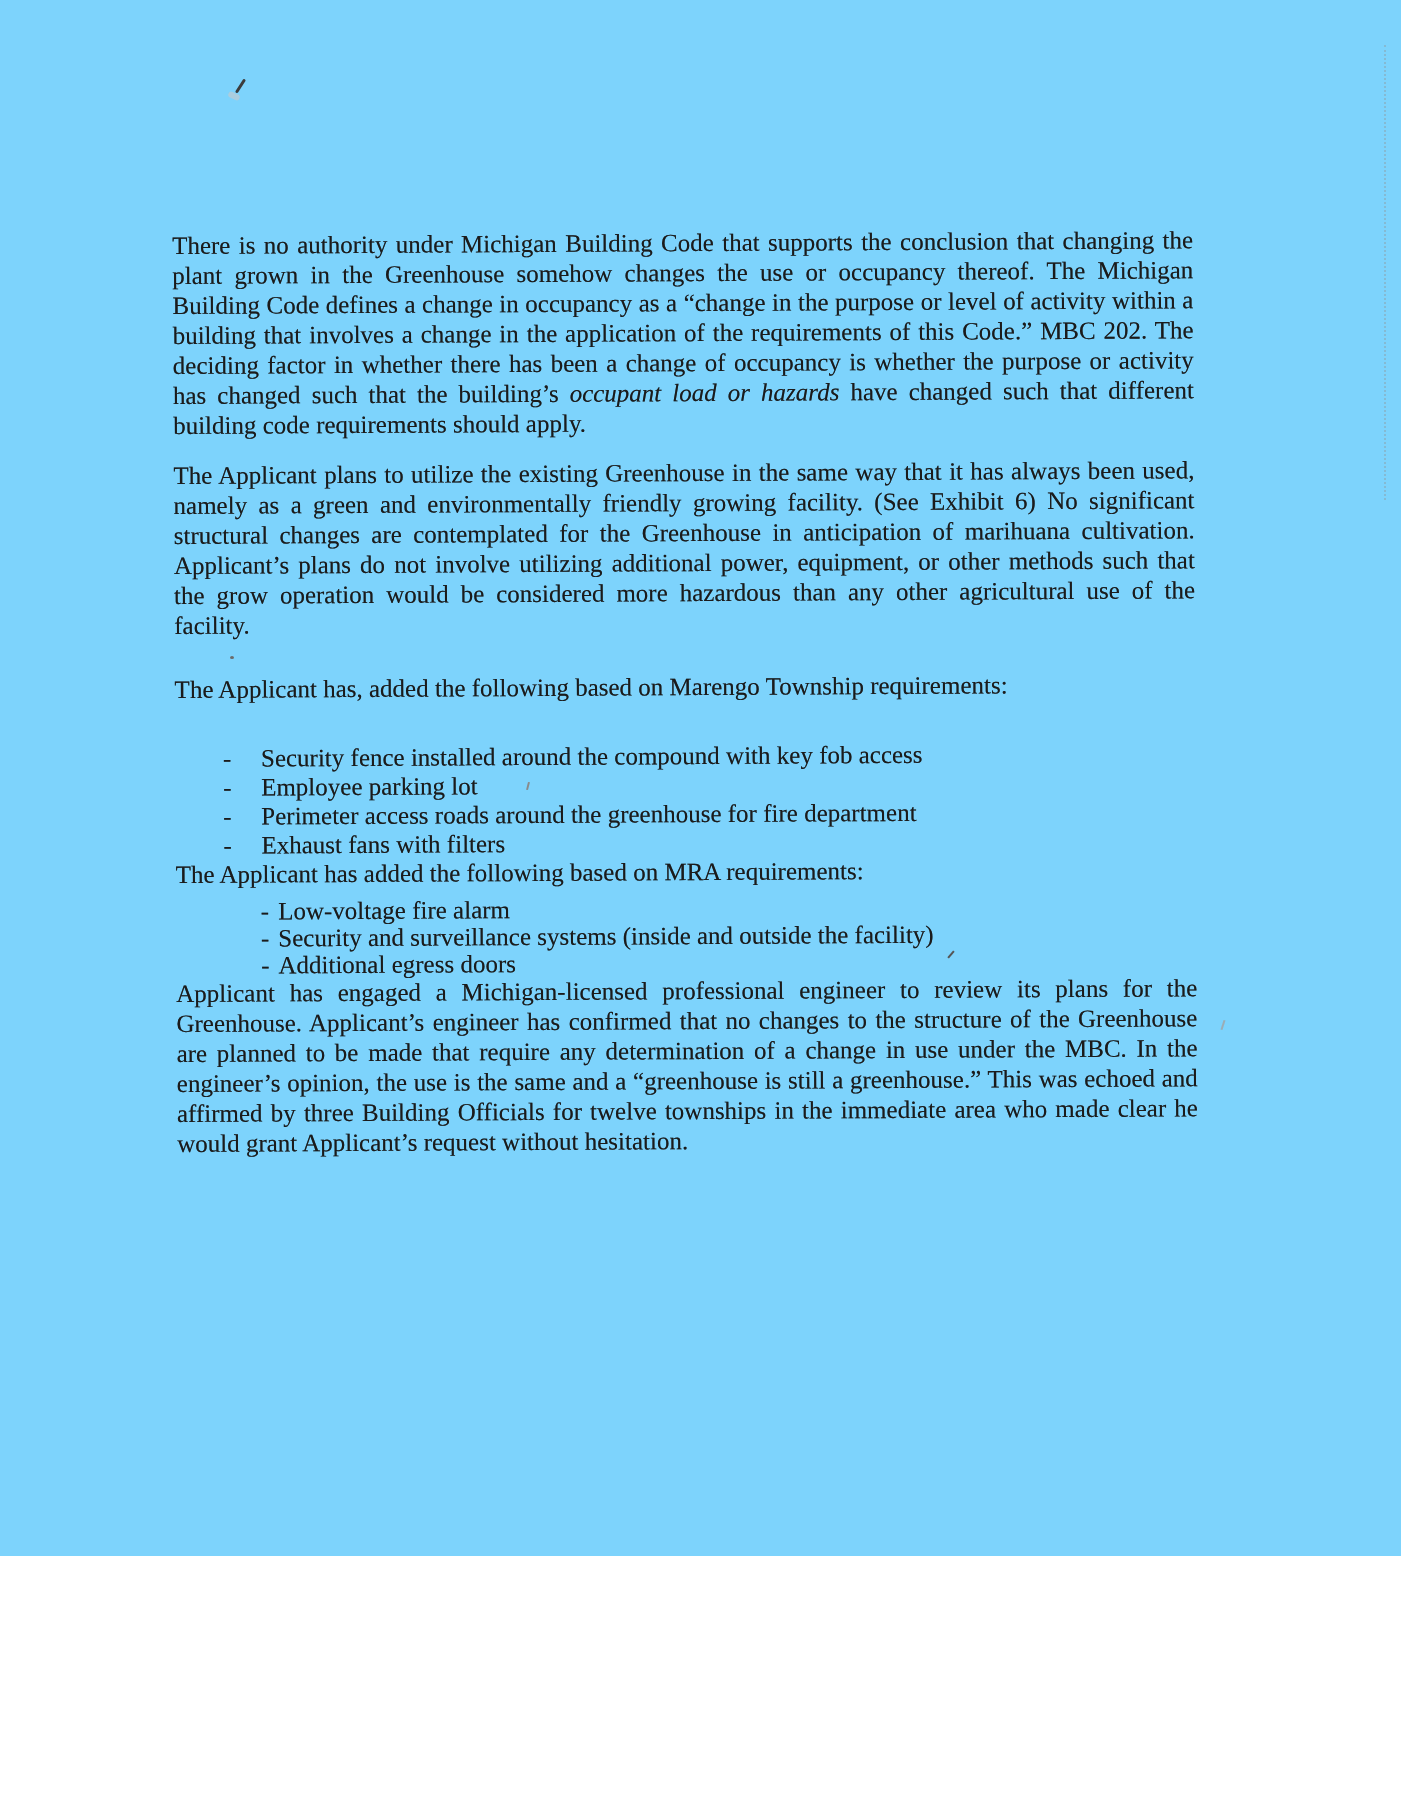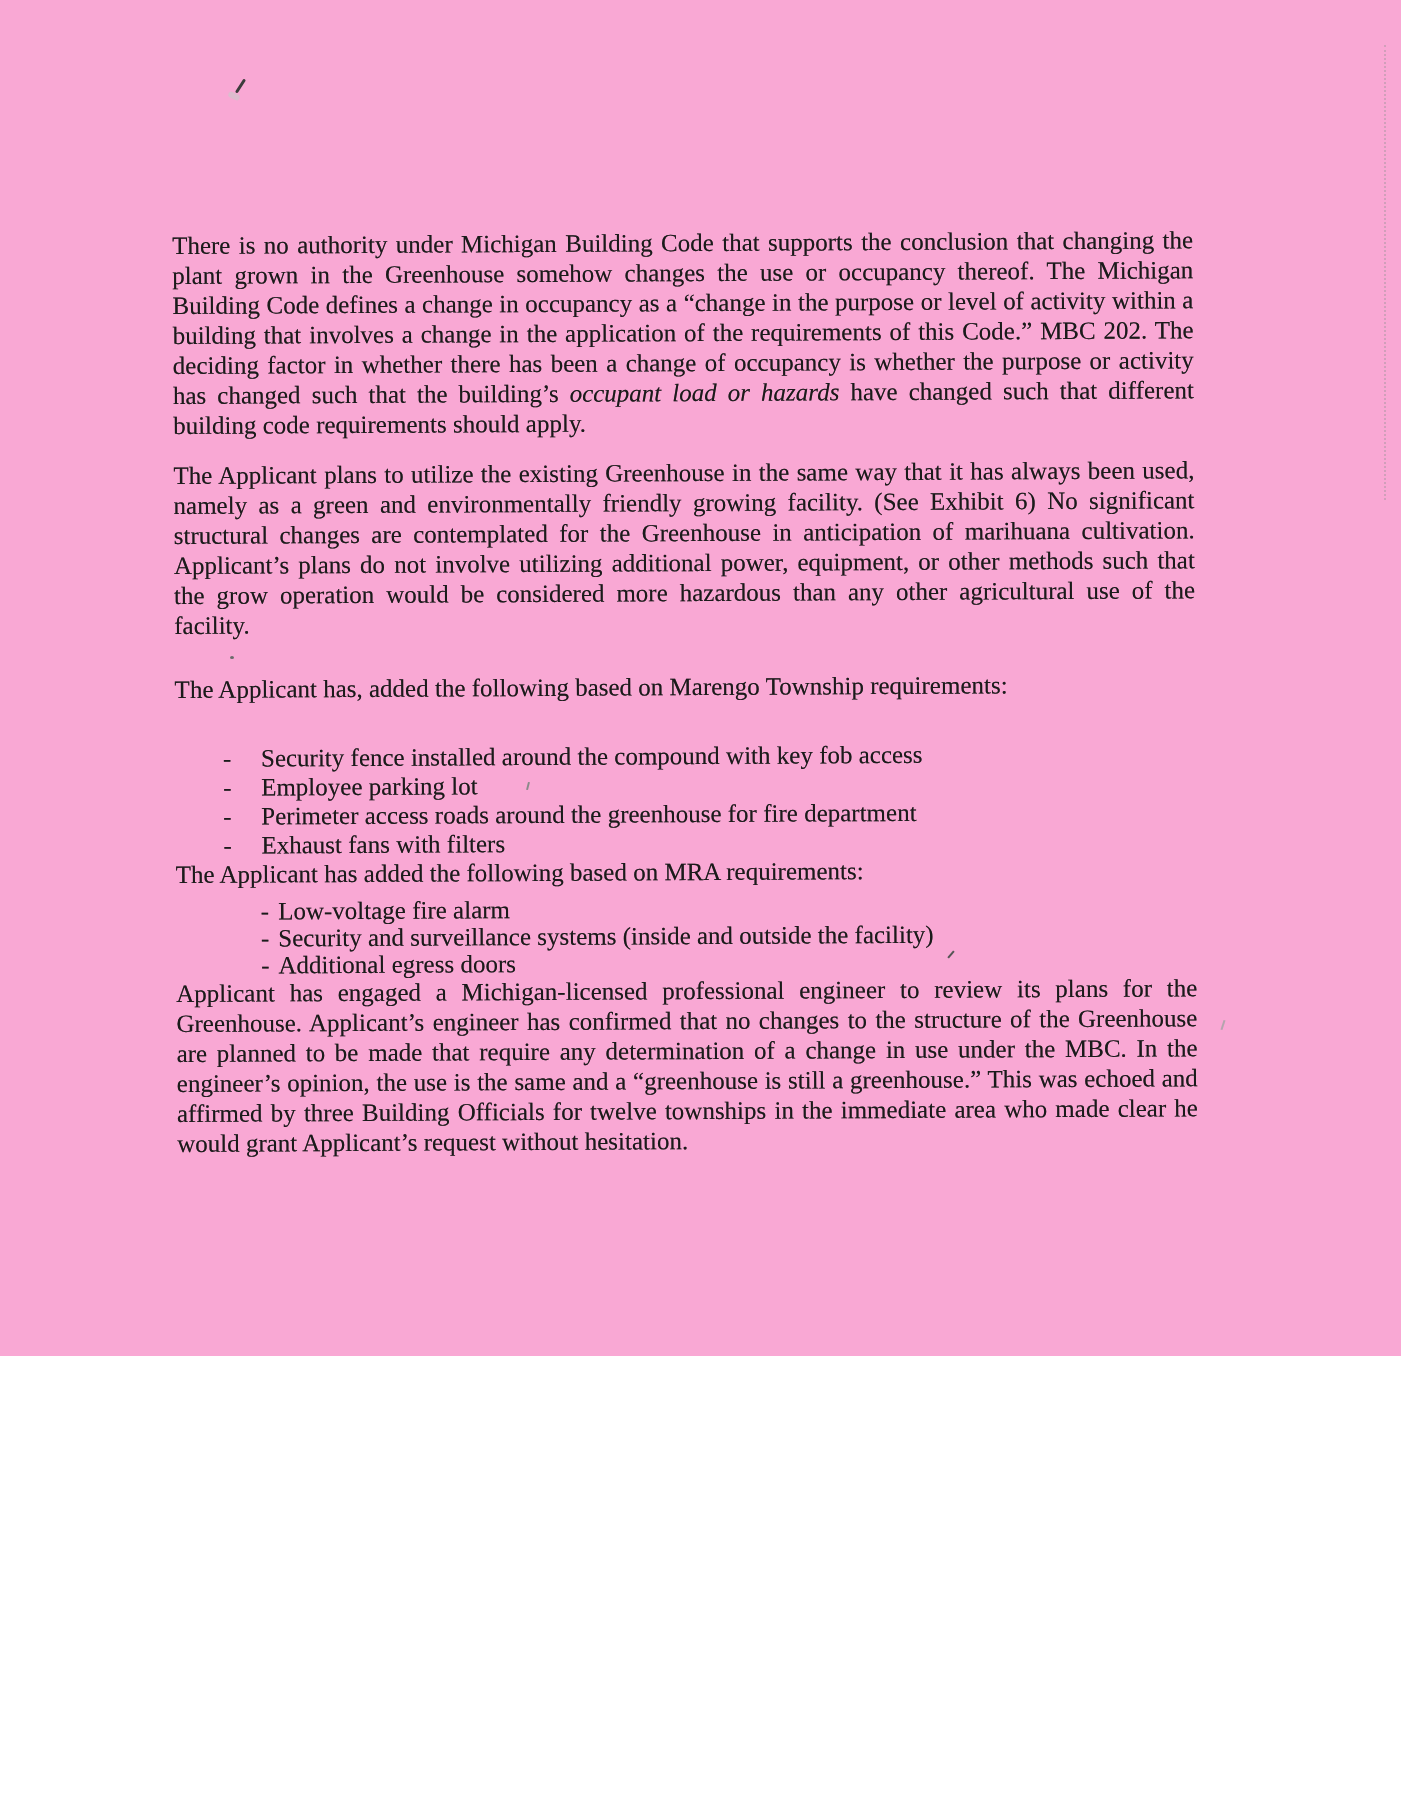--- a/index.html
+++ b/index.html
@@ -1,20 +1,20 @@
 <!DOCTYPE html>
 <html><head>
 <meta charset="utf-8">
 <style>
   html, body { margin: 0; padding: 0; background: #ffffff; }
   .page {
     position: relative;
     width: 1401px;
-    height: 1356px;
-    background: #f9a8d4;
+    height: 1556px;
+    background: #7dd3fc;
     overflow: hidden;
     font-family: "Liberation Serif", "DejaVu Serif", serif;
     text-decoration: underline;
   }
   .content {
     position: absolute;
     left: 172px;
     top: 231px;
     width: 1021px;
     transform: rotate(-0.32deg);

